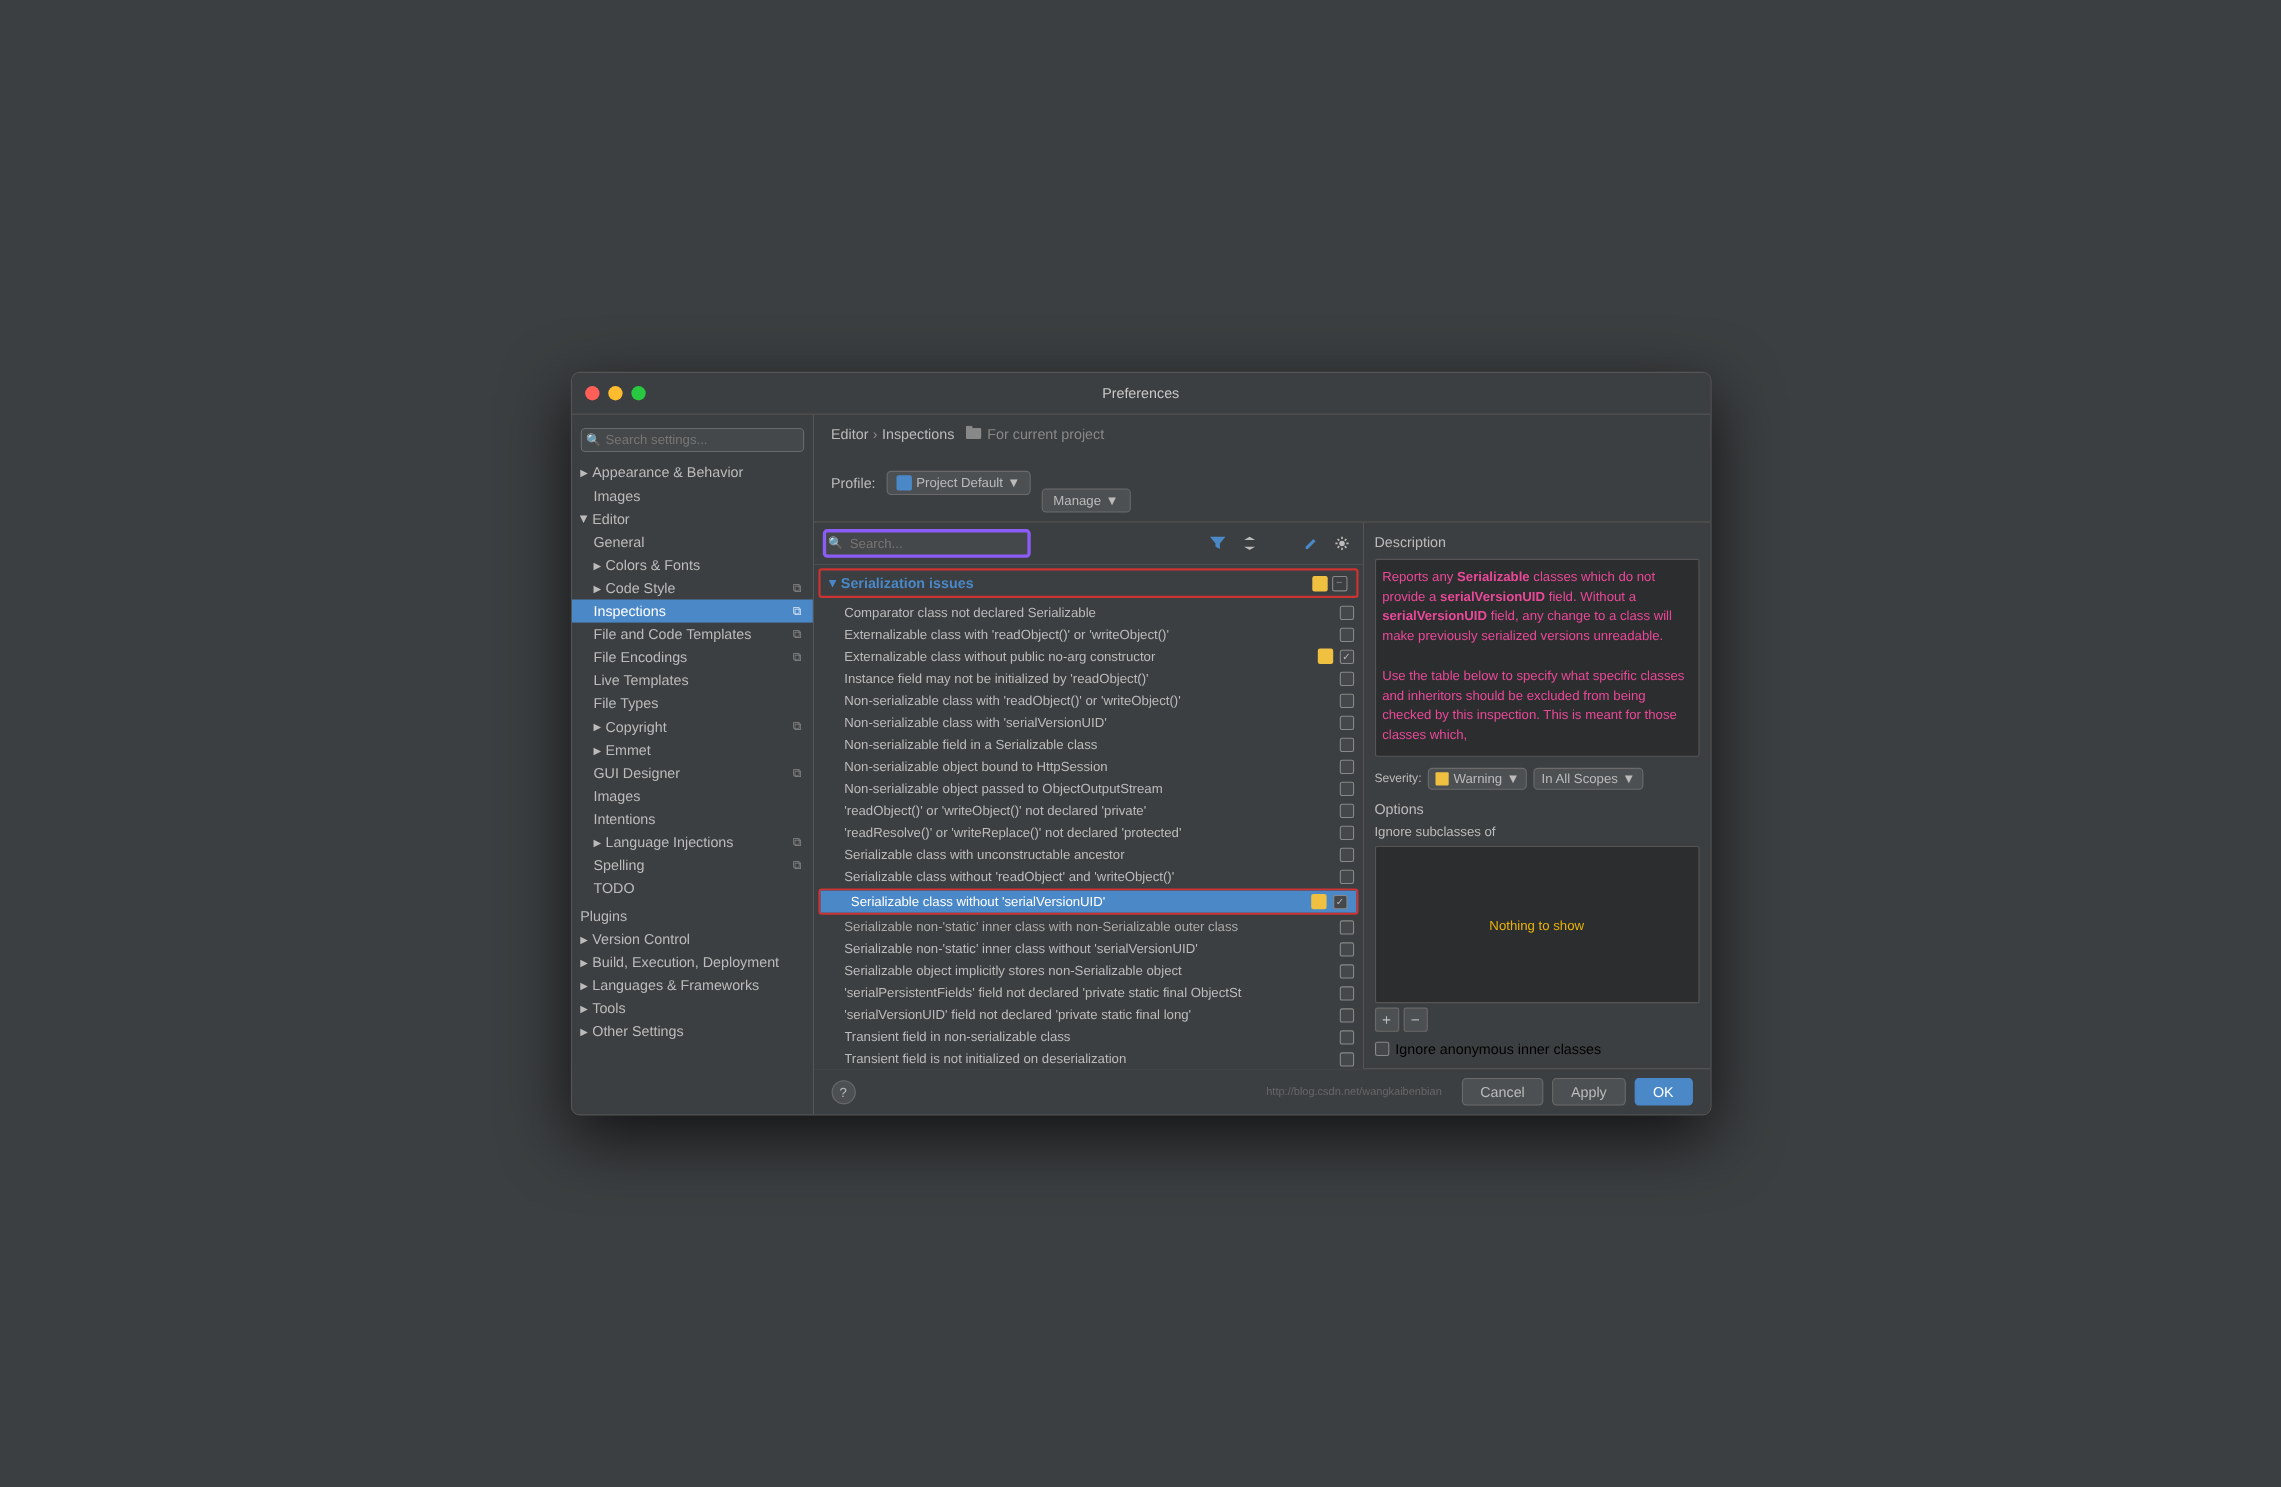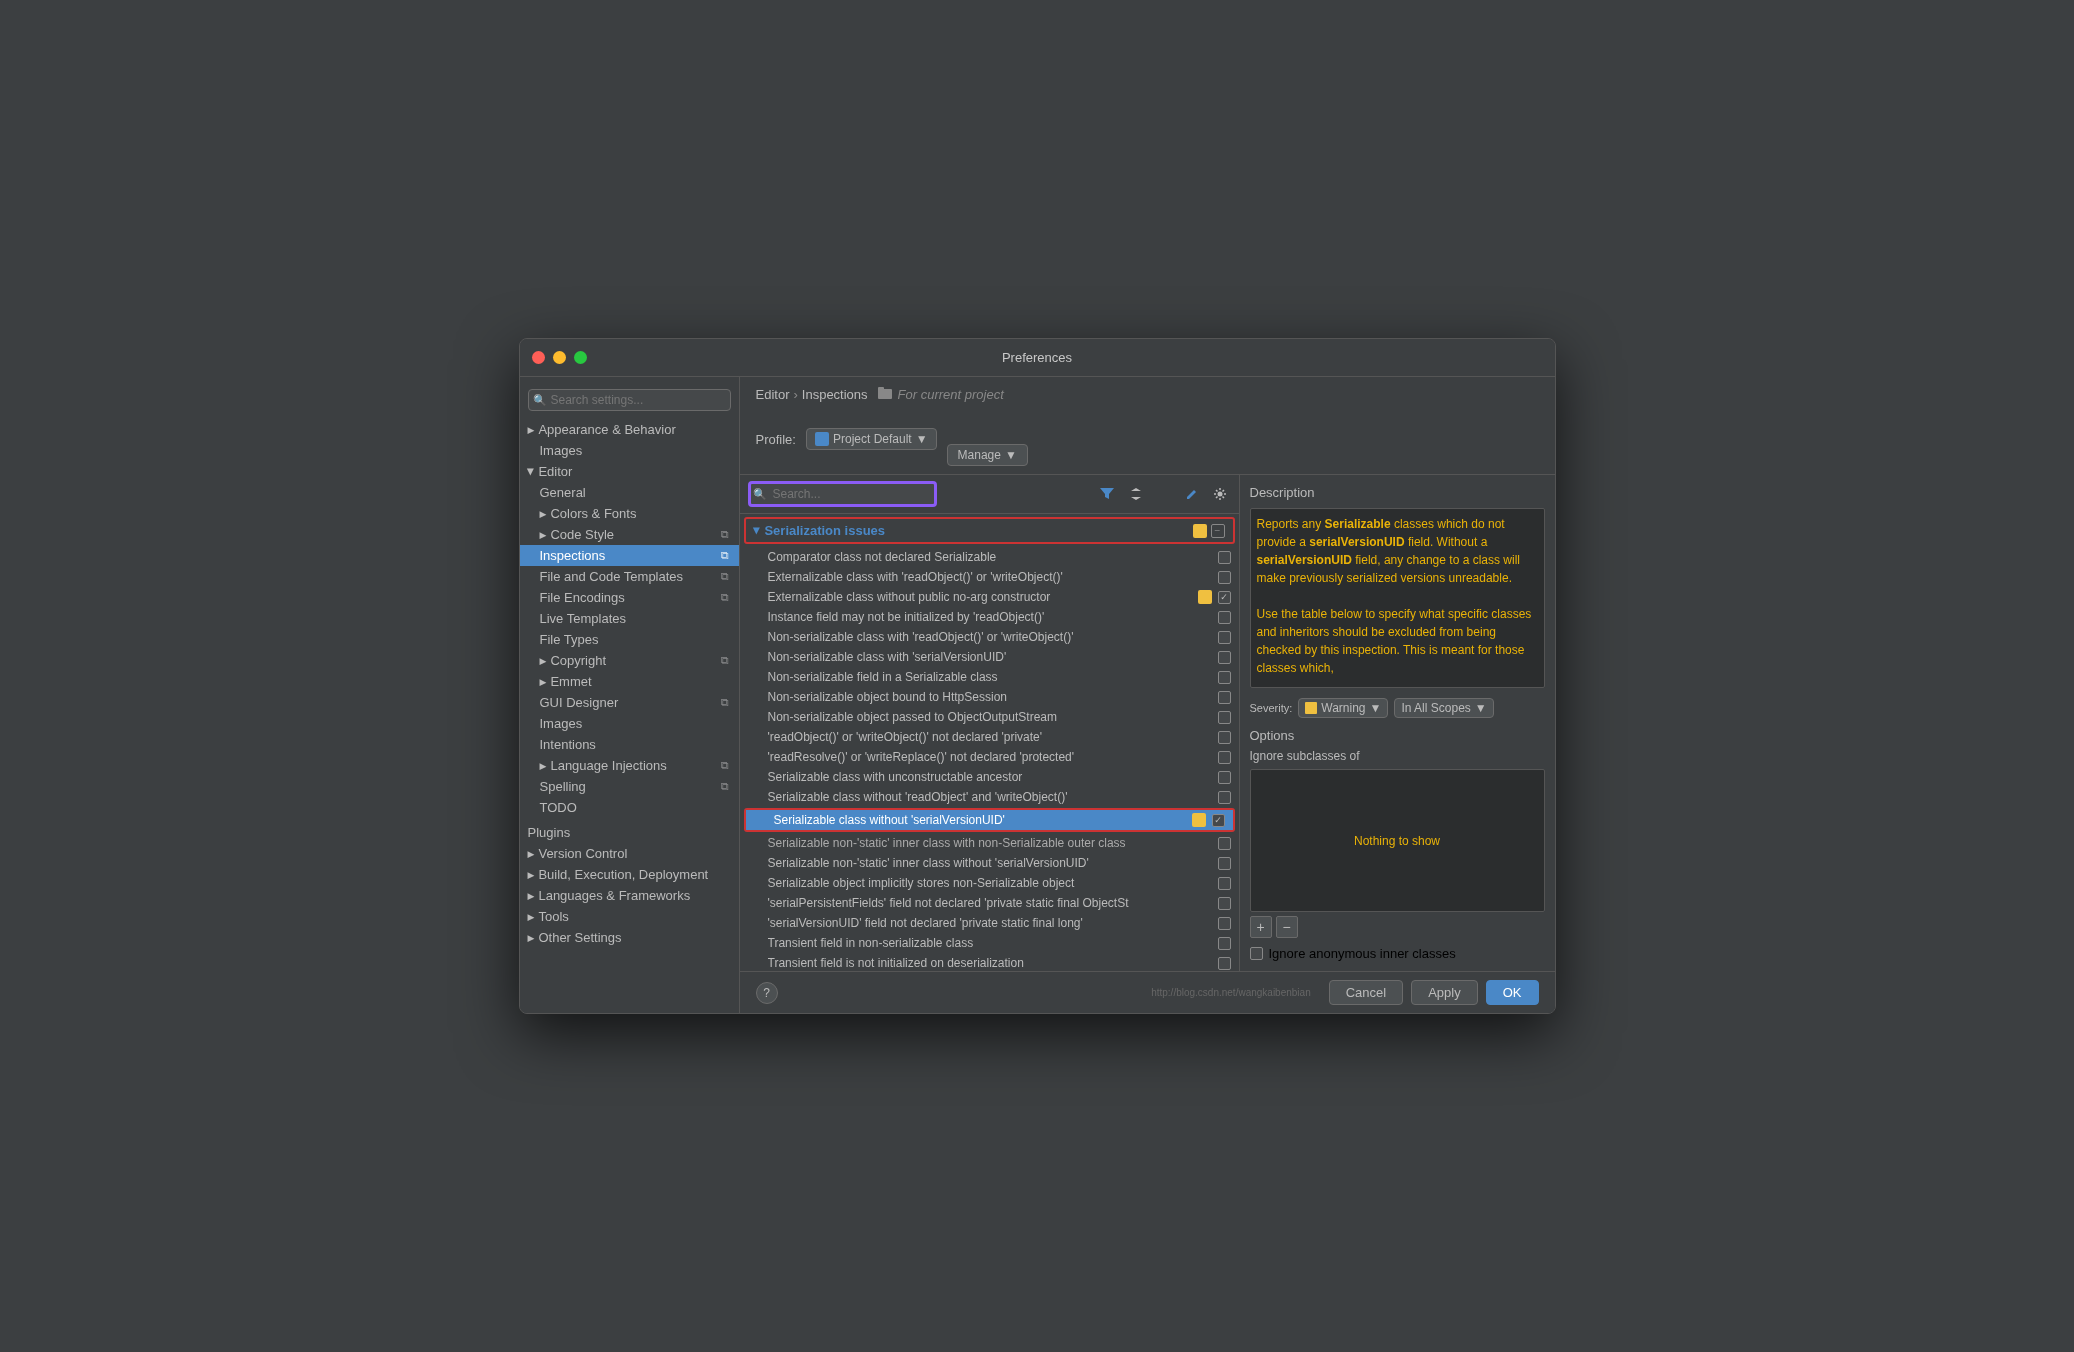--- a/index.html
+++ b/index.html
@@ -132,21 +132,21 @@
     }
     .breadcrumb {
       display: flex;
       align-items: center;
       gap: 4px;
       color: #bbbbbb;
       font-size: 13px;
       margin-bottom: 10px;
     }
     .breadcrumb .separator { color: #888; }
-    .breadcrumb .current { color: #888; font-style: italic; }
+    .breadcrumb .current { color: #888; }
     .profile-row {
       display: flex;
       align-items: center;
       gap: 10px;
     }
     .profile-label { color: #bbbbbb; }
     .profile-dropdown {
       background: #4c5052;
       border: 1px solid #6a6a6a;
       border-radius: 4px;
@@ -311,21 +311,21 @@
       overflow: hidden;
       padding: 10px;
     }
     .desc-title {
       color: #bbbbbb;
       font-size: 13px;
       font-weight: 500;
       margin-bottom: 8px;
     }
     .desc-text {
-      color: #eab308;
+      color: #ec4899;
       font-size: 12px;
       line-height: 1.5;
       flex-shrink: 0;
       border: 1px solid #555;
       border-radius: 2px;
       padding: 6px;
       background: #2b2d2e;
       height: 180px;
       overflow: hidden;
     }

